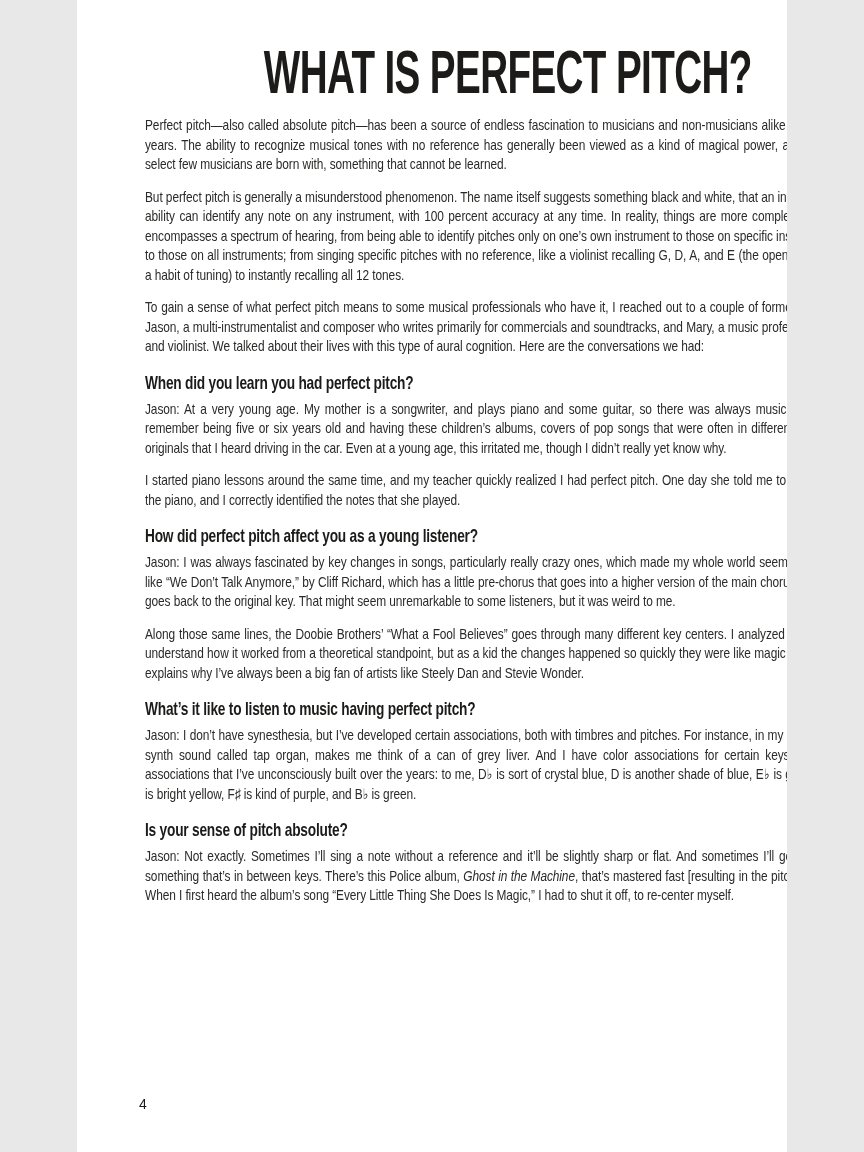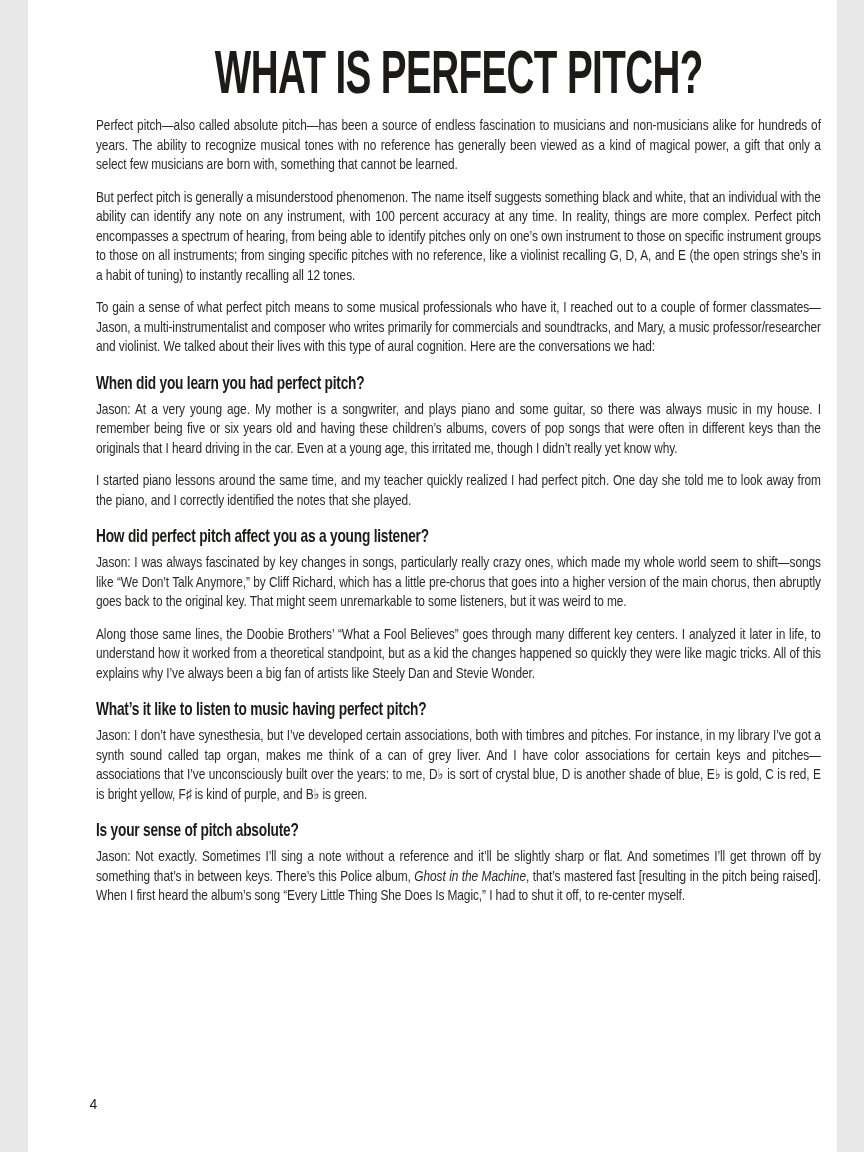--- a/index.html
+++ b/index.html
@@ -2,21 +2,21 @@
 <html><head>
 <meta charset="utf-8">
 <style>
   html, body {
     margin: 0;
     padding: 0;
     background: #e8e8e8;
   }
   .page {
     position: relative;
-    width: 809px;
+    width: 710px;
     height: 1152px;
     background: #ffffff;
     font-family: "Liberation Sans", sans-serif;
     color: #2b2a29;
     overflow: hidden;
     margin: 0 auto;
   }
   .content {
     position: absolute;
     left: 68px;

